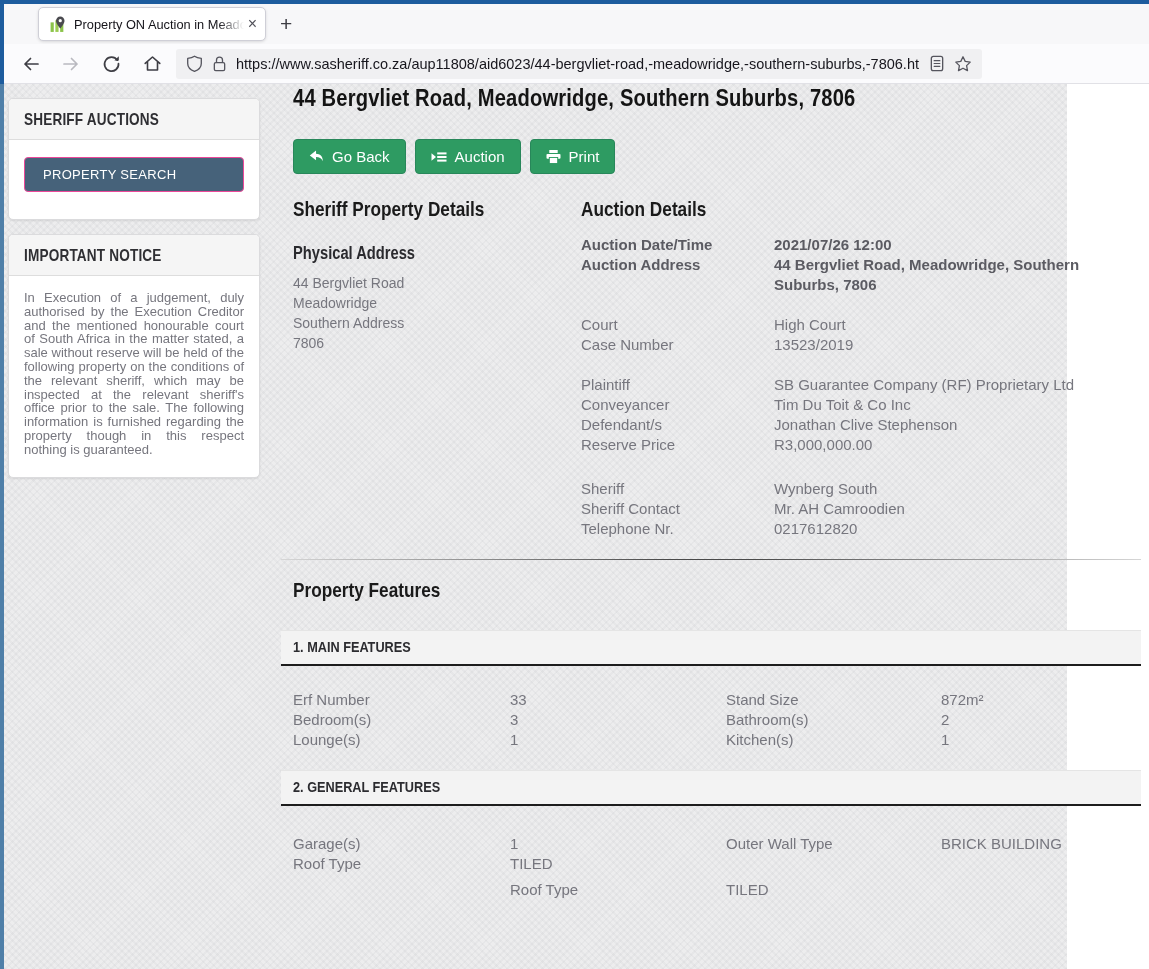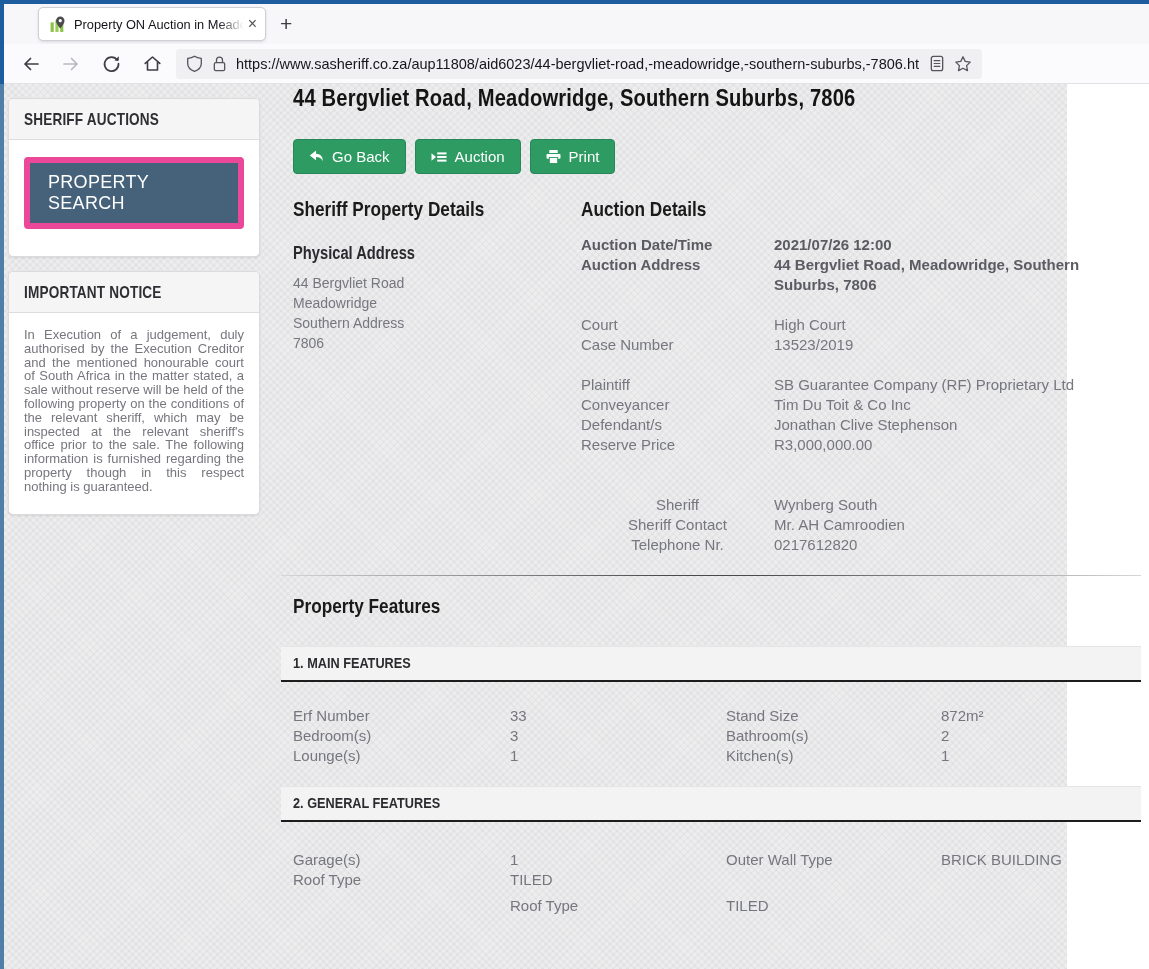--- a/index.html
+++ b/index.html
@@ -37,22 +37,22 @@
             repeating-linear-gradient(-45deg, rgba(110,115,125,.05) 0 2px, transparent 2px 5px); }
 
   
   .sidebar { position:absolute; left:4px; top:14px; width:252px; }
   .card { background:#fff; border:1px solid #dbdbdd; border-radius:5px; box-shadow:0 1px 2px rgba(0,0,0,.09);
           margin-bottom:14px; overflow:hidden; }
   .card-header { background:#f5f5f5; border-bottom:1px solid #ddd; padding:11px 15px 9px; }
   .card-header span { font-size:17px; font-weight:bold; color:#2f2f33; display:inline-block;
                       transform:scaleX(.8); transform-origin:0 50%; letter-spacing:.2px; }
   .card-body { padding:17px 15px 27px; }
-  .btn-slate { display:block; width:100%; background:#46627a; color:#fff; border:6px solid #ec4899;
-               border-radius:4px; font-size:18px; text-align:left; padding:9px 27px 9px 18px;
+  .btn-slate { display:block; width:100%; background:#46627a; color:#fff; border:1px solid #ec4899;
+               border-radius:4px; font-size:13px; text-align:left; padding:9px 27px 9px 18px;
                font-family:inherit; letter-spacing:.3px; }
   .notice-body { padding:15px 15px 20px; }
   .notice-text { font-size:13px; line-height:13.8px; color:#76767e; text-align:justify; }
 
   
   .main { position:absolute; left:277px; top:0; width:860px; }
   .indent { margin-left:12px; }
   .cond { display:inline-block; transform:scaleX(.84); transform-origin:0 50%; }
   h1.page-title { font-size:24px; color:#141414; font-weight:bold; letter-spacing:.2px; }
   h2.sec { font-size:20.5px; color:#1a1a1a; font-weight:bold; }
@@ -63,21 +63,21 @@
                color:#fff; font-size:15px; padding:8px 15px; border-radius:4px; font-family:inherit; }
 
   .cols { display:flex; margin-top:23px; }
   .col-left { width:288px; flex:none; }
   .col-right { flex:1; }
   .addr { margin-top:9px; }
   .addr div { font-size:14px; color:#76767e; line-height:20px; }
 
   .kv-group { margin-top:14px; }
   .kv-group + .kv-group { margin-top:20px; }
-  .kv-group.big-gap { margin-top:40px;text-align:center; }
+  .kv-group.big-gap { margin-top:24px; }
   .kv-row { display:flex; }
   .kv-label { width:193px; flex:none; font-size:15px; color:#76767e; line-height:20px; }
   .kv-value { font-size:15px; color:#76767e; line-height:20px; max-width:375px; }
   .kv-row.bold .kv-label, .kv-row.bold .kv-value { font-weight:bold; color:#5b5b62; }
   .kv-link { color:#3434d4; }
 
   hr.divider { border:none; height:1px; margin-top:20px;
                background:linear-gradient(to right,#d6d6d6,#4a4a4a 45%,#4a4a4a 55%,#d6d6d6); }
   .pf-heading { margin-top:18px; }
 

